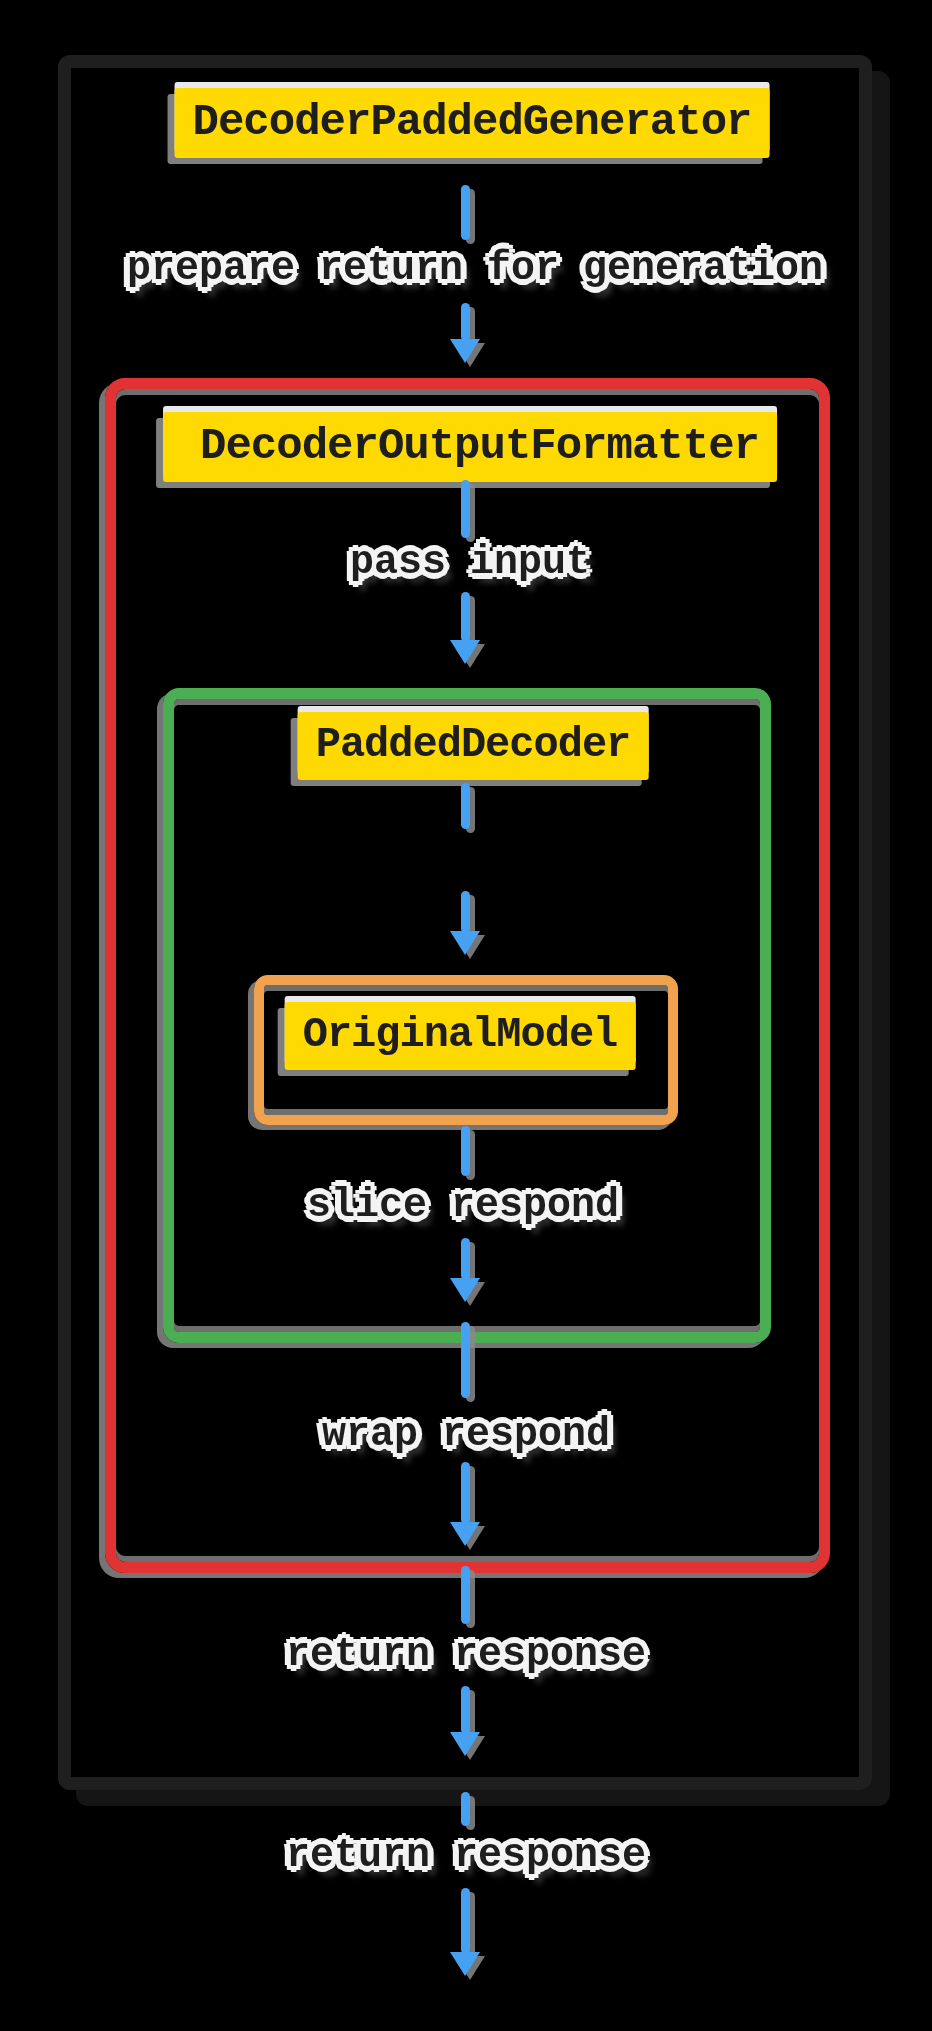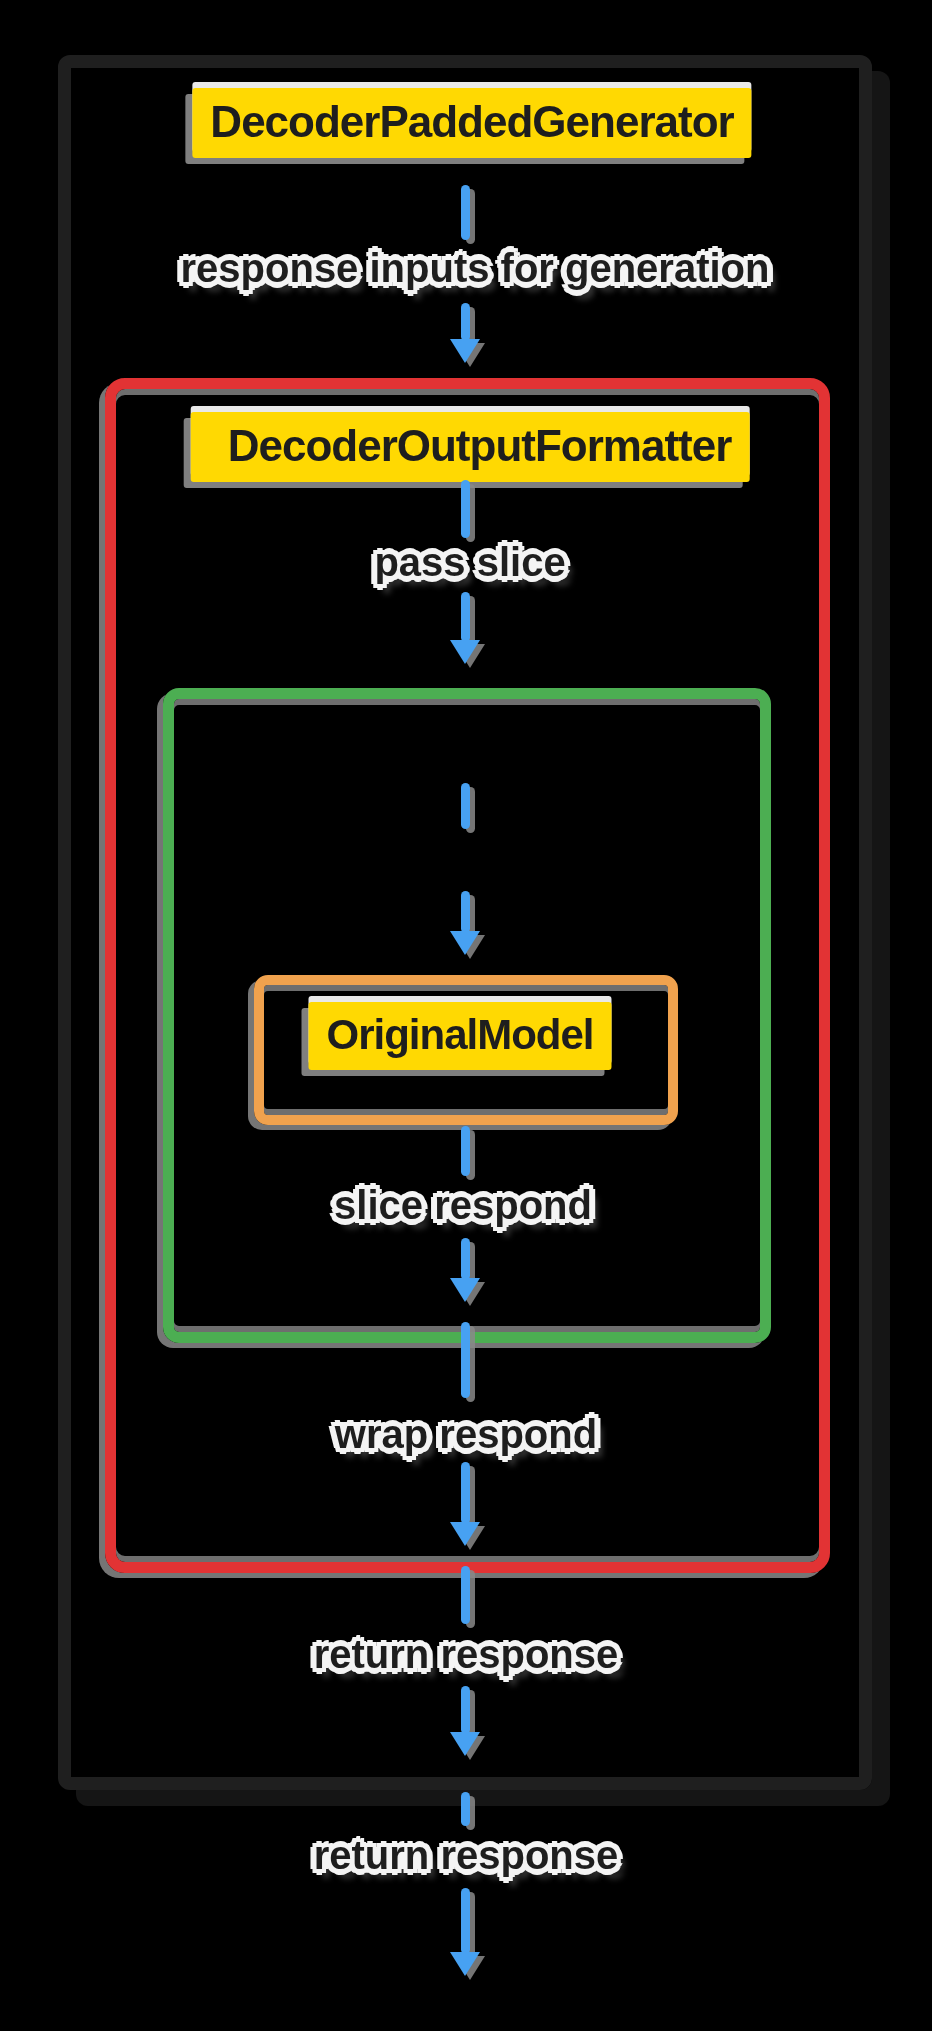--- a/index.html
+++ b/index.html
@@ -5,21 +5,21 @@
   :root{
     --background:#000000; --outer-border:#1f1f1f; --red:#e23334; --green:#4cae52;
     --orange:#f0a24e; --yellow:#ffd902; --blue:#47a1f2; --ink:#1e1e1e;
     --halo:#f4f4f4; --sketch-shadow:#8a8a8a;
   }
   *{margin:0;padding:0;box-sizing:border-box;}
   html,body{background:#000;}
   #canvas{
     position:relative; width:932px; height:2031px; overflow:hidden;
     background:var(--background);
-    font-family:Liberation Sans, sans-serif;
+    font-family:Liberation Mono, monospace;
   }
   
   .frame{position:absolute;}
   .outer-frame{
     left:58px; top:55px; width:814px; height:1735px;
     border:13px solid var(--outer-border); border-radius:12px;
     box-shadow:18px 16px 0 #151515;
   }
   .color-frame{
     border-radius:20px;
@@ -93,24 +93,25 @@
 
 <div id="canvas">
 
   <div class="frame outer-frame"></div>
   <div class="frame color-frame red-frame"></div>
   <div class="frame color-frame green-frame"></div>
   <div class="frame color-frame orange-frame"></div>
 
   <div class="title t1">DecoderPaddedGenerator</div>
   <div class="title t2">DecoderOutputFormatter</div>
+  <div class="title t3">PaddedDecoder</div>
   <div class="title t4">OriginalModel</div>
 
-  <div class="step-label l1">response inputs for generation</div>
-  <div class="step-label l2">pass slice</div>
+  <div class="step-label l1">prepare return for generation</div>
+  <div class="step-label l2">pass input</div>
   <div class="step-label l5">wrap respond</div>
   <div class="step-label l4">slice respond</div>
   <div class="step-label l6">return response</div>
   <div class="step-label l7">return response</div>
 
   <div class="arrow a1">
       <div class="shaft"></div>
     </div>
   <div class="arrow a2">
       <div class="shaft"></div>

